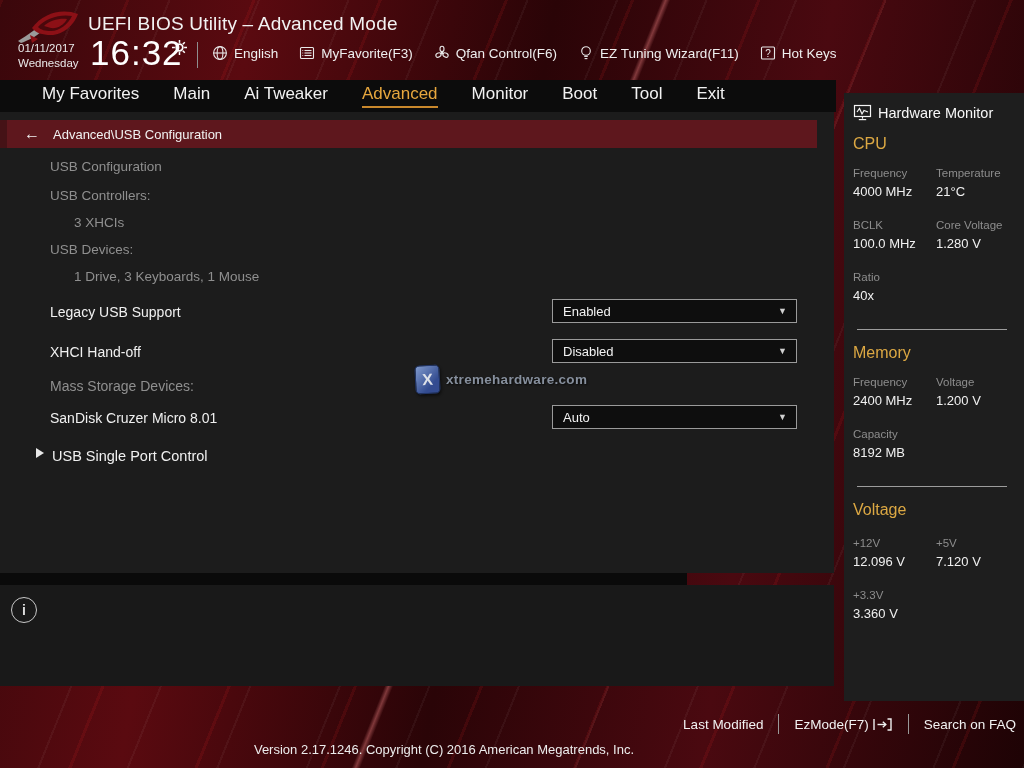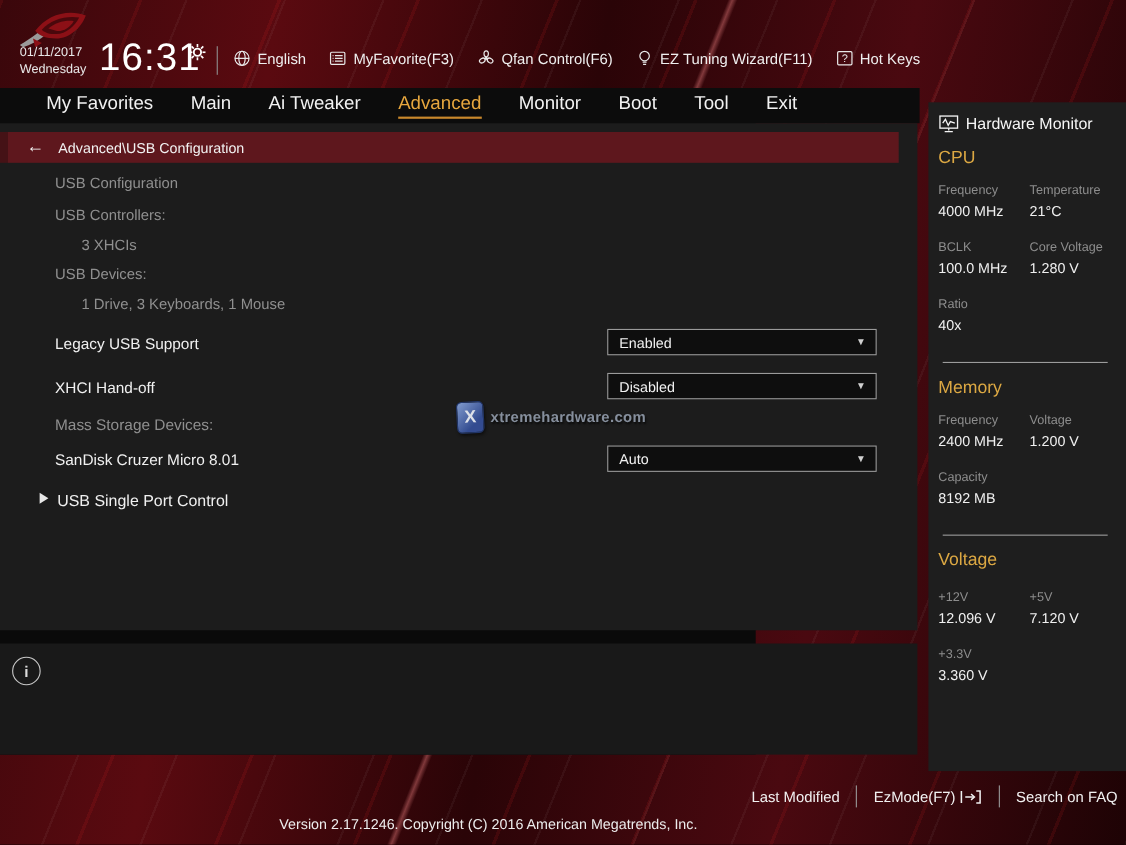--- a/index.html
+++ b/index.html
@@ -91,26 +91,27 @@
 
 <div id="screen">
 
   <svg class="rog-logo" width="64" height="48" viewBox="0 0 64 48">
     <path d="M2 36 C12 30 22 23 32 13 L27 25 C20 32 11 36 5 38 Z" fill="#9a9a9a"></path>
     <path d="M16 23 C27 8 46 3 62 9 C58 20 47 30 35 30 C26 30 20 28 16 23 Z" fill="#8c1016"></path>
     <path d="M22 22 C30 13 44 9 56 11 C52 19 44 26 35 26 C29 26 25 25 22 22 Z" fill="#4a080c"></path>
     <path d="M28 21 C34 15 44 13 51 14 C48 20 41 24 35 23 Z" fill="#8c1016"></path>
     <path d="M14 30 L22 34 L16 38 Z" fill="#8c1016"></path>
   </svg>
+  <div class="app-title">UEFI BIOS Utility – Advanced Mode</div>
 
   <div class="date-block">
     <div>01/11/2017</div>
     <div>Wednesday</div>
   </div>
-  <div class="clock">16:31</div>
+  <div class="clock">16:32</div>
   <svg class="clock-gear" width="15" height="15" viewBox="0 0 14 14">
     <g fill="#ffffff">
       <rect x="6.3" y="0" width="1.4" height="2.7"></rect>
       <rect x="6.3" y="0" width="1.4" height="2.7" transform="rotate(45 7 7)"></rect>
       <rect x="6.3" y="0" width="1.4" height="2.7" transform="rotate(90 7 7)"></rect>
       <rect x="6.3" y="0" width="1.4" height="2.7" transform="rotate(135 7 7)"></rect>
       <rect x="6.3" y="0" width="1.4" height="2.7" transform="rotate(180 7 7)"></rect>
       <rect x="6.3" y="0" width="1.4" height="2.7" transform="rotate(225 7 7)"></rect>
       <rect x="6.3" y="0" width="1.4" height="2.7" transform="rotate(270 7 7)"></rect>
       <rect x="6.3" y="0" width="1.4" height="2.7" transform="rotate(315 7 7)"></rect>

